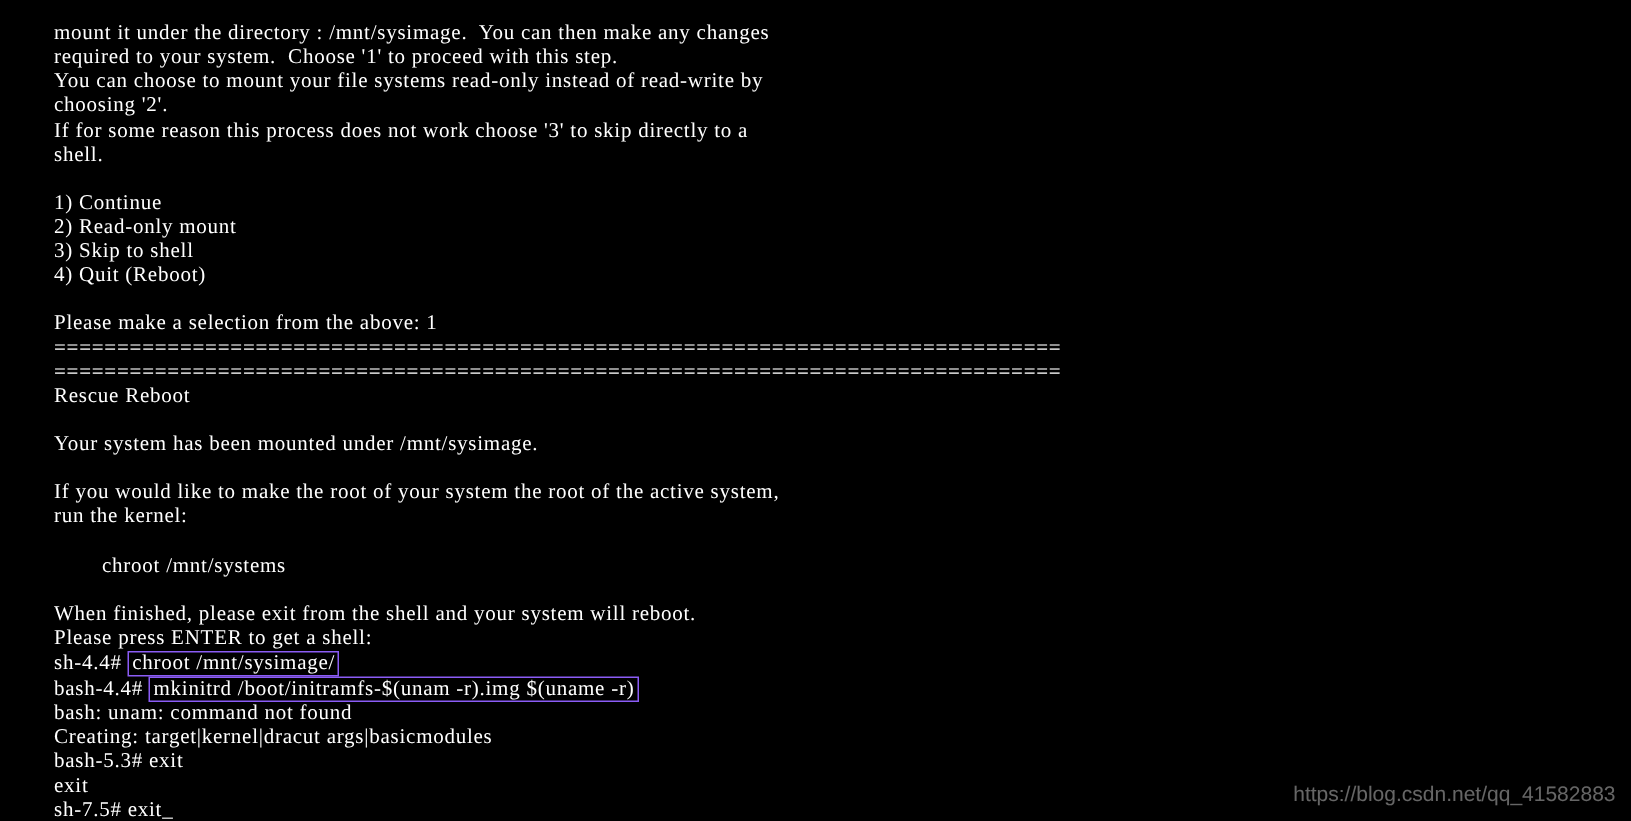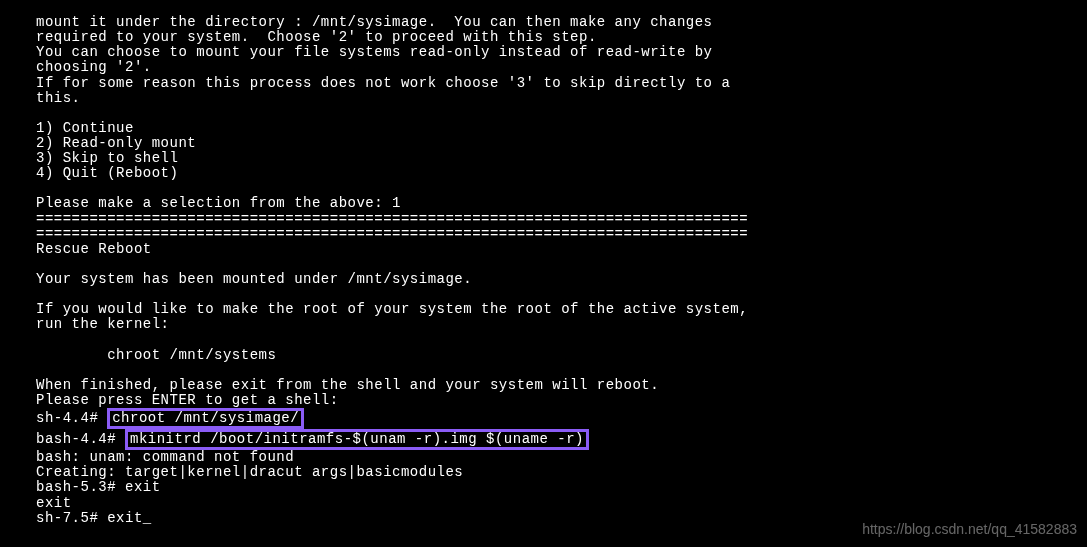--- a/index.html
+++ b/index.html
@@ -19,48 +19,49 @@
       overflow: hidden;
       position: relative;
       letter-spacing: 0.5px;
     }
     .terminal {
       padding: 0 0 0 36px;
       white-space: pre;
     }
     .line {
       white-space: pre;
+      font-family: Liberation Serif, serif;
     }
     .highlight-box {
-      border: 3px solid #8b5cf6;
+      border: 1px solid #8b5cf6;
       display: inline-block;
       padding: 0 2px;
       margin: 0;
     }
     .watermark {
       position: absolute;
       bottom: 10px;
       right: 10px;
       color: rgba(255, 255, 255, 0.4);
       font-family: Arial, sans-serif;
       font-size: 14px;
       letter-spacing: 0;
       margin-top: 32px;
     }
   </style>
 </head>
 <body>
 
 <div class="terminal">
 <span class="line">mount it under the directory : /mnt/sysimage.  You can then make any changes</span>
-<span class="line">required to your system.  Choose '2' to proceed with this step.</span>
+<span class="line">required to your system.  Choose '1' to proceed with this step.</span>
 <span class="line">You can choose to mount your file systems read-only instead of read-write by</span>
 <span class="line">choosing '2'.</span>
 <span class="line">If for some reason this process does not work choose '3' to skip directly to a</span>
-<span class="line">this.</span>
+<span class="line">shell.</span>
 <span class="line"></span>
 <span class="line">1) Continue</span>
 <span class="line">2) Read-only mount</span>
 <span class="line">3) Skip to shell</span>
 <span class="line">4) Quit (Reboot)</span>
 <span class="line"></span>
 <span class="line">Please make a selection from the above: 1</span>
 <span class="line">================================================================================</span>
 <span class="line">================================================================================</span>
 <span class="line">Rescue Reboot</span>

